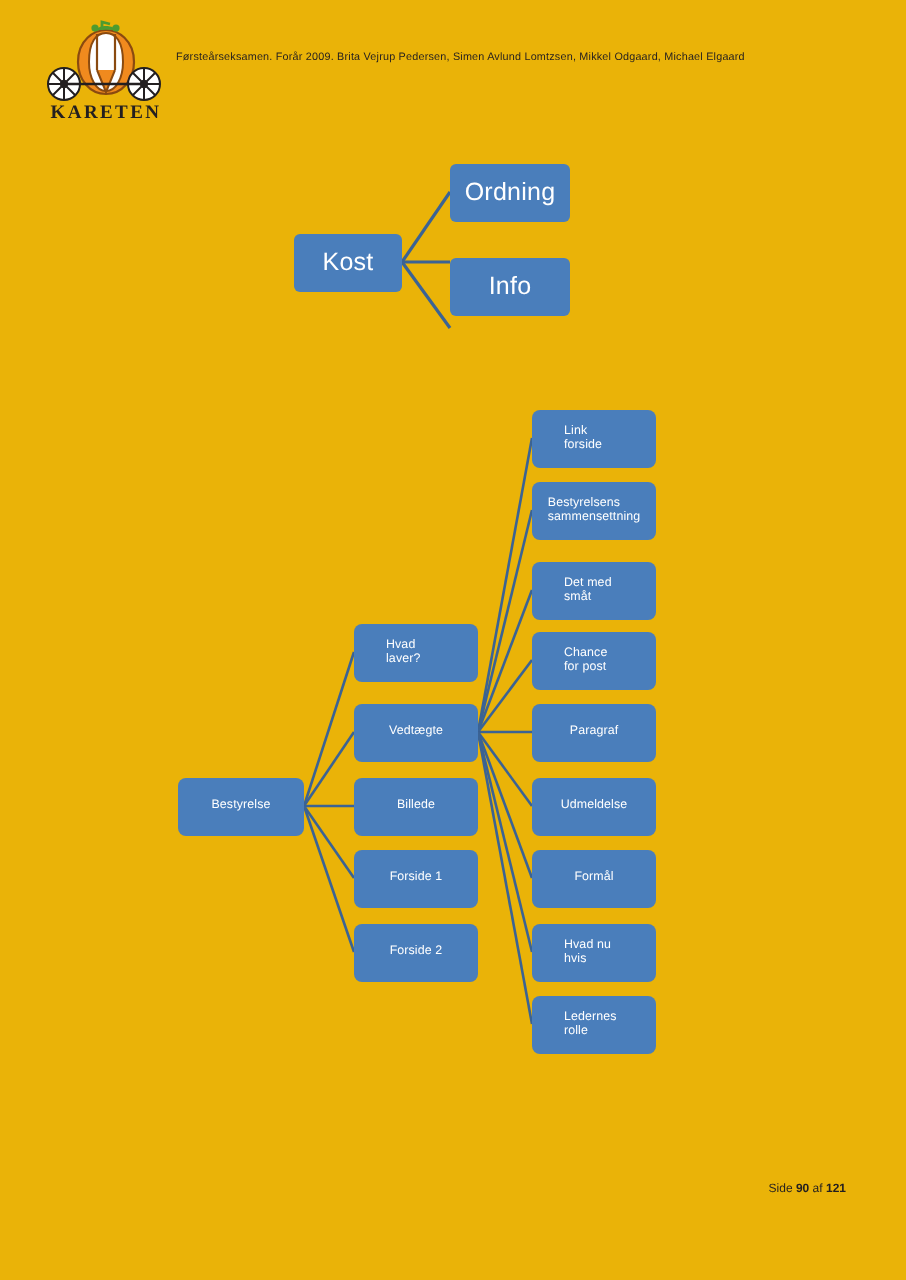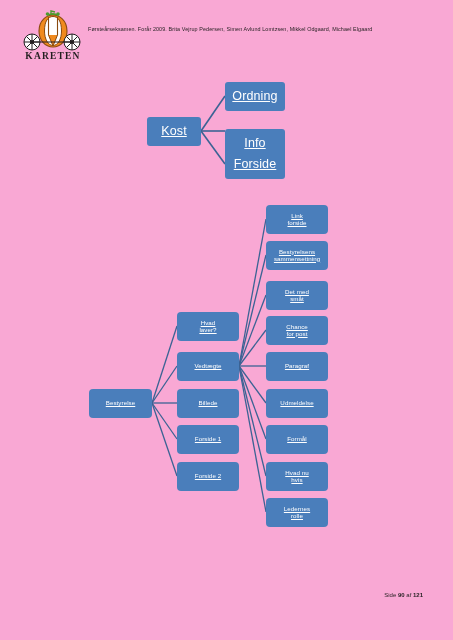--- a/index.html
+++ b/index.html
@@ -12,21 +12,21 @@
     height: 640px;
     position: relative;
     font-family: "Liberation Sans", sans-serif;
     overflow: hidden;
   }
 
   
   #page {
     position: absolute;
     inset: 0;
-    background: #f9a8d4;
+    background: #eab308;
   }
 
   
   #header {
     position: absolute;
     left: 0; top: 0;
     width: 453px; height: 68px;
   }
   #logo {
     position: absolute;
@@ -55,25 +55,24 @@
   }
   .node {
     position: absolute;
     box-sizing: border-box;
     background: #4a7ebb;
     border-radius: 4px;
     color: #ffffff;
     display: flex;
     align-items: center;
     justify-content: center;
-    text-align: center;
+    text-align: left;
     line-height: 1.1;
     padding: 1px 16px;
     letter-spacing: 0.01em;
-    text-decoration: underline;
   }
   .node.big { font-size: 12.5px; border-radius: 3px; }
   .node.small { font-size: 6.2px; border-radius: 4px; }
 
   
   #footer {
     position: absolute;
     right: 30px; bottom: 42px;
     font-size: 6px;
     color: #231f20;
@@ -130,23 +129,20 @@
     </svg>
 
     <div class="node big" style="left:147px; top:117px; width:54px; height:29px;">
       <span>Kost</span>
     </div>
     <div class="node big" style="left:225px; top:82px; width:60px; height:29px;">
       <span>Ordning</span>
     </div>
     <div class="node big" style="left:225px; top:117px; width:60px; height:29px;margin-top:12px;">
       <span>Info</span>
-    </div>
-    <div class="node big" style="left:225px; top:150px; width:60px; height:29px;">
-      <span>Forside</span>
     </div>
   </div>
 
   <div class="diagram" id="diagram-bottom" style="left:0; top:0; width:453px; height:560px;">
 
     <svg width="453" height="560">
 
       <g stroke="#3b6394" stroke-width="1.3" fill="none">
         <line x1="152" y1="403" x2="177" y2="326"></line>
         <line x1="152" y1="403" x2="177" y2="366"></line>

